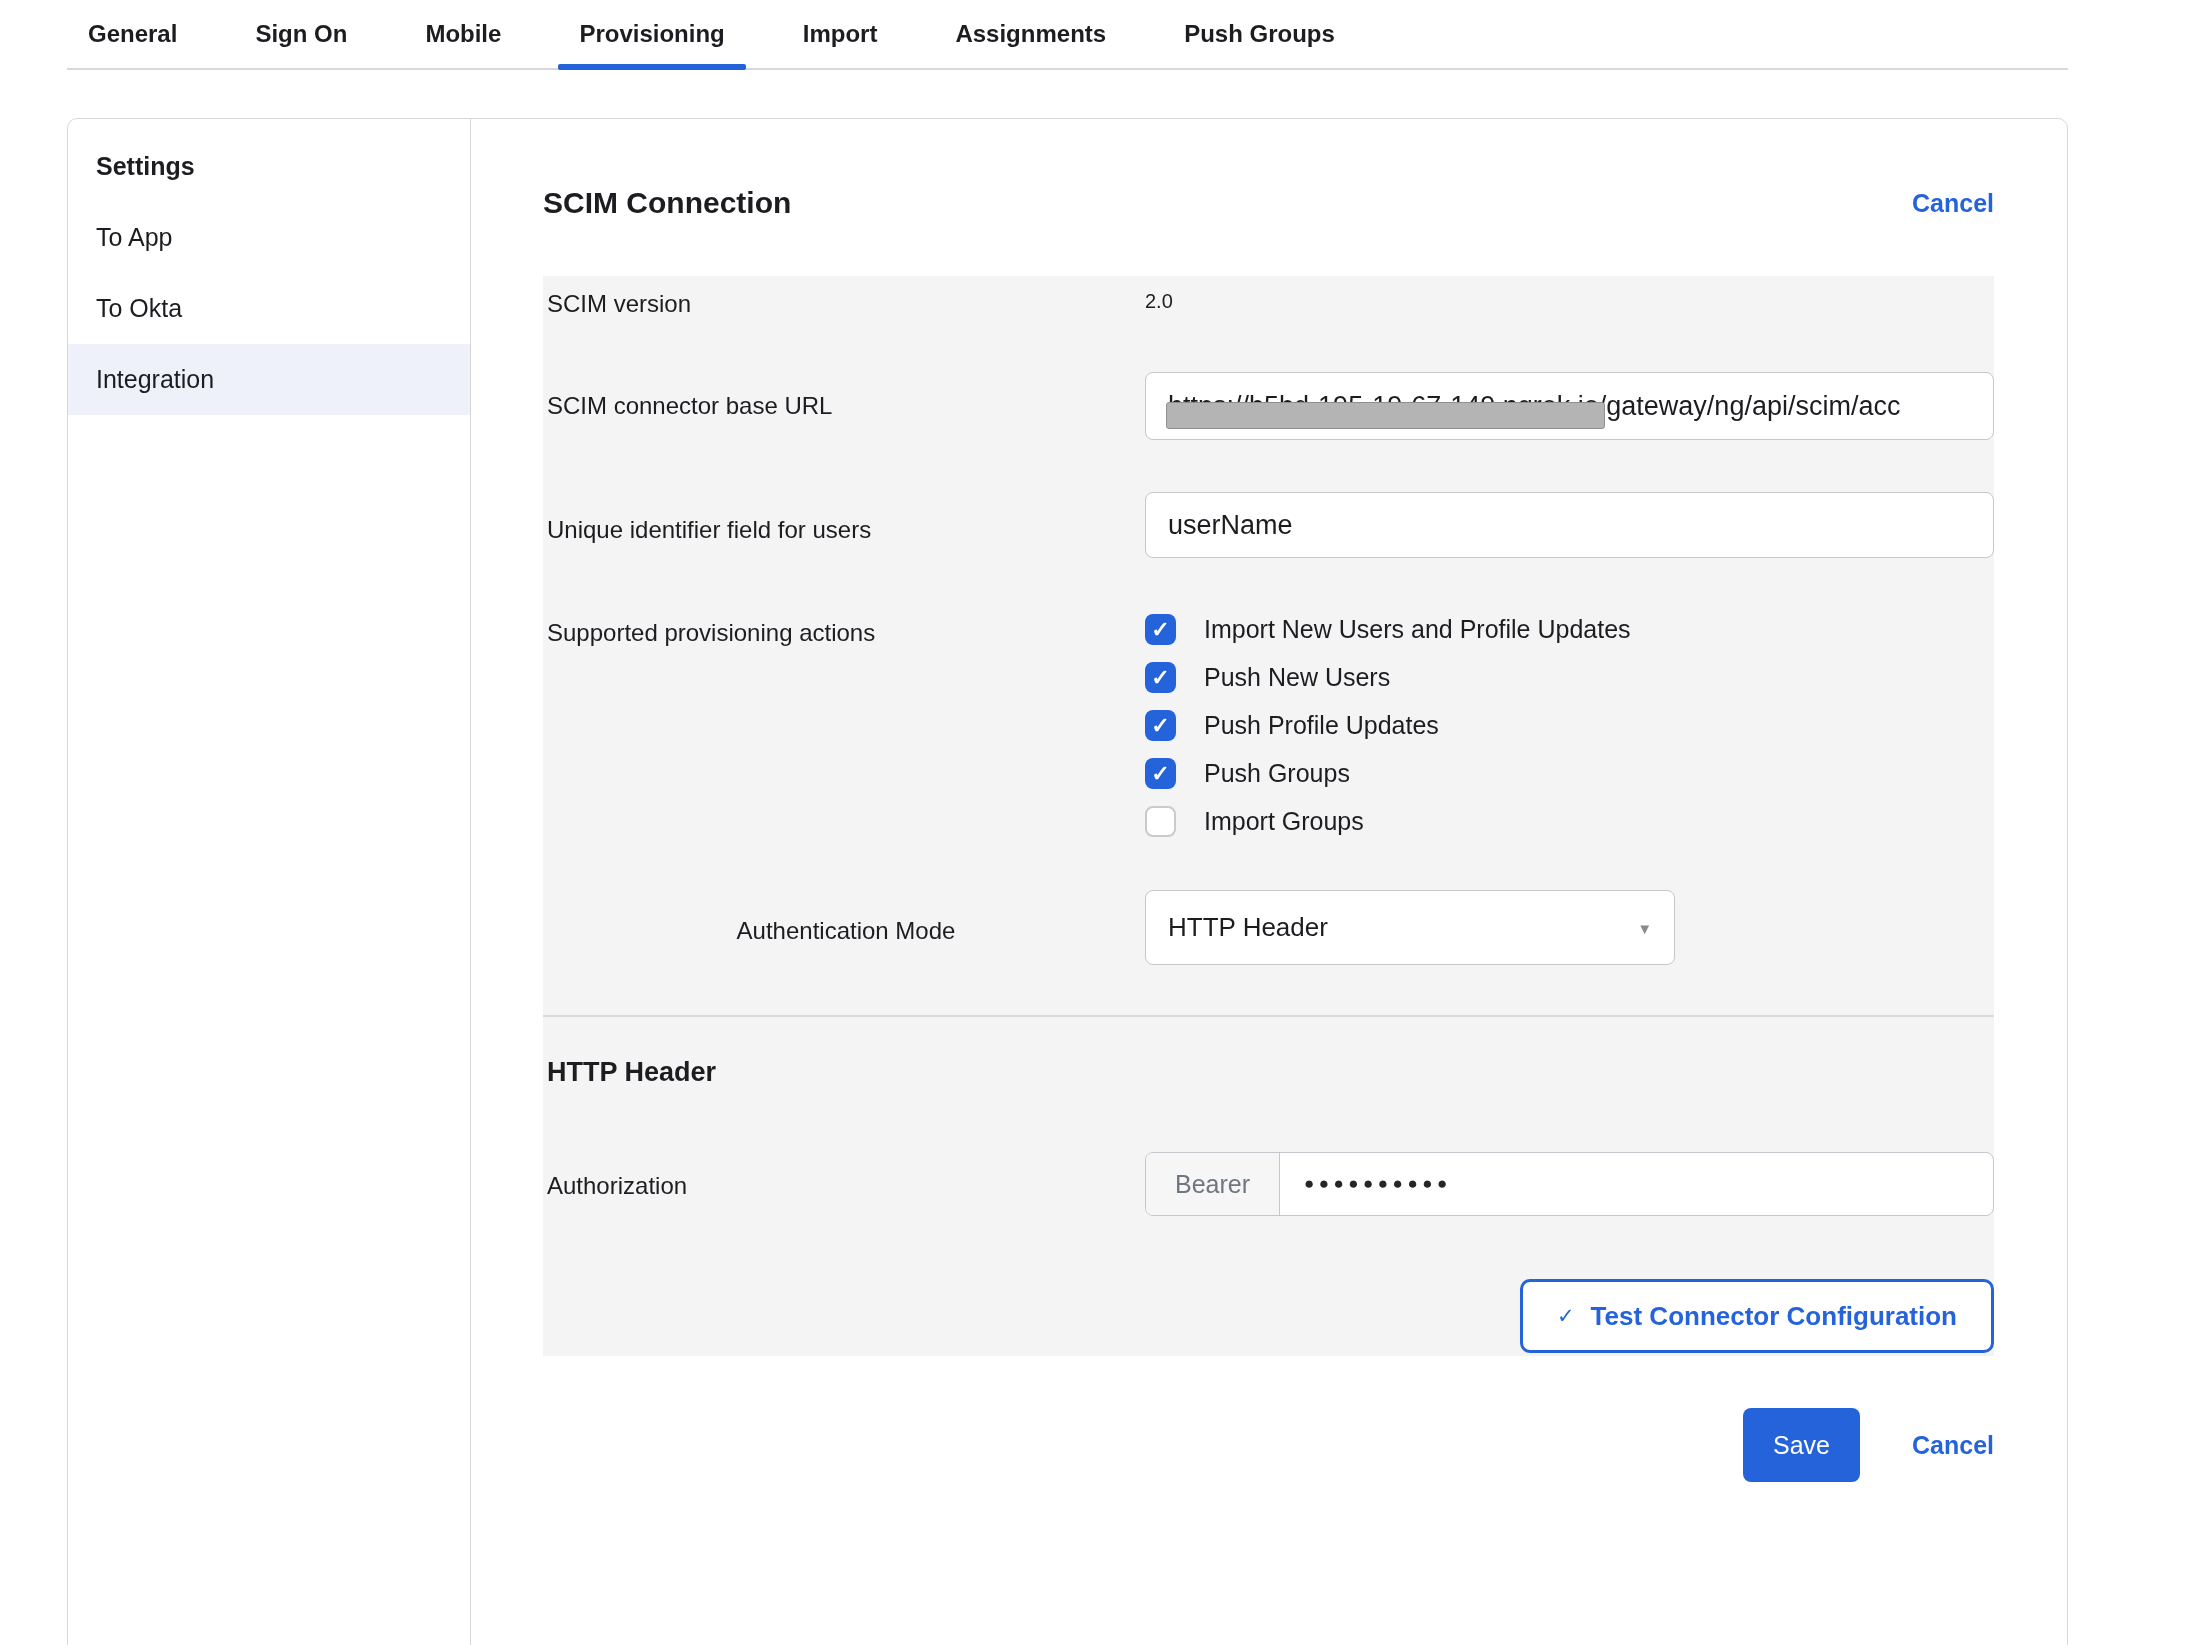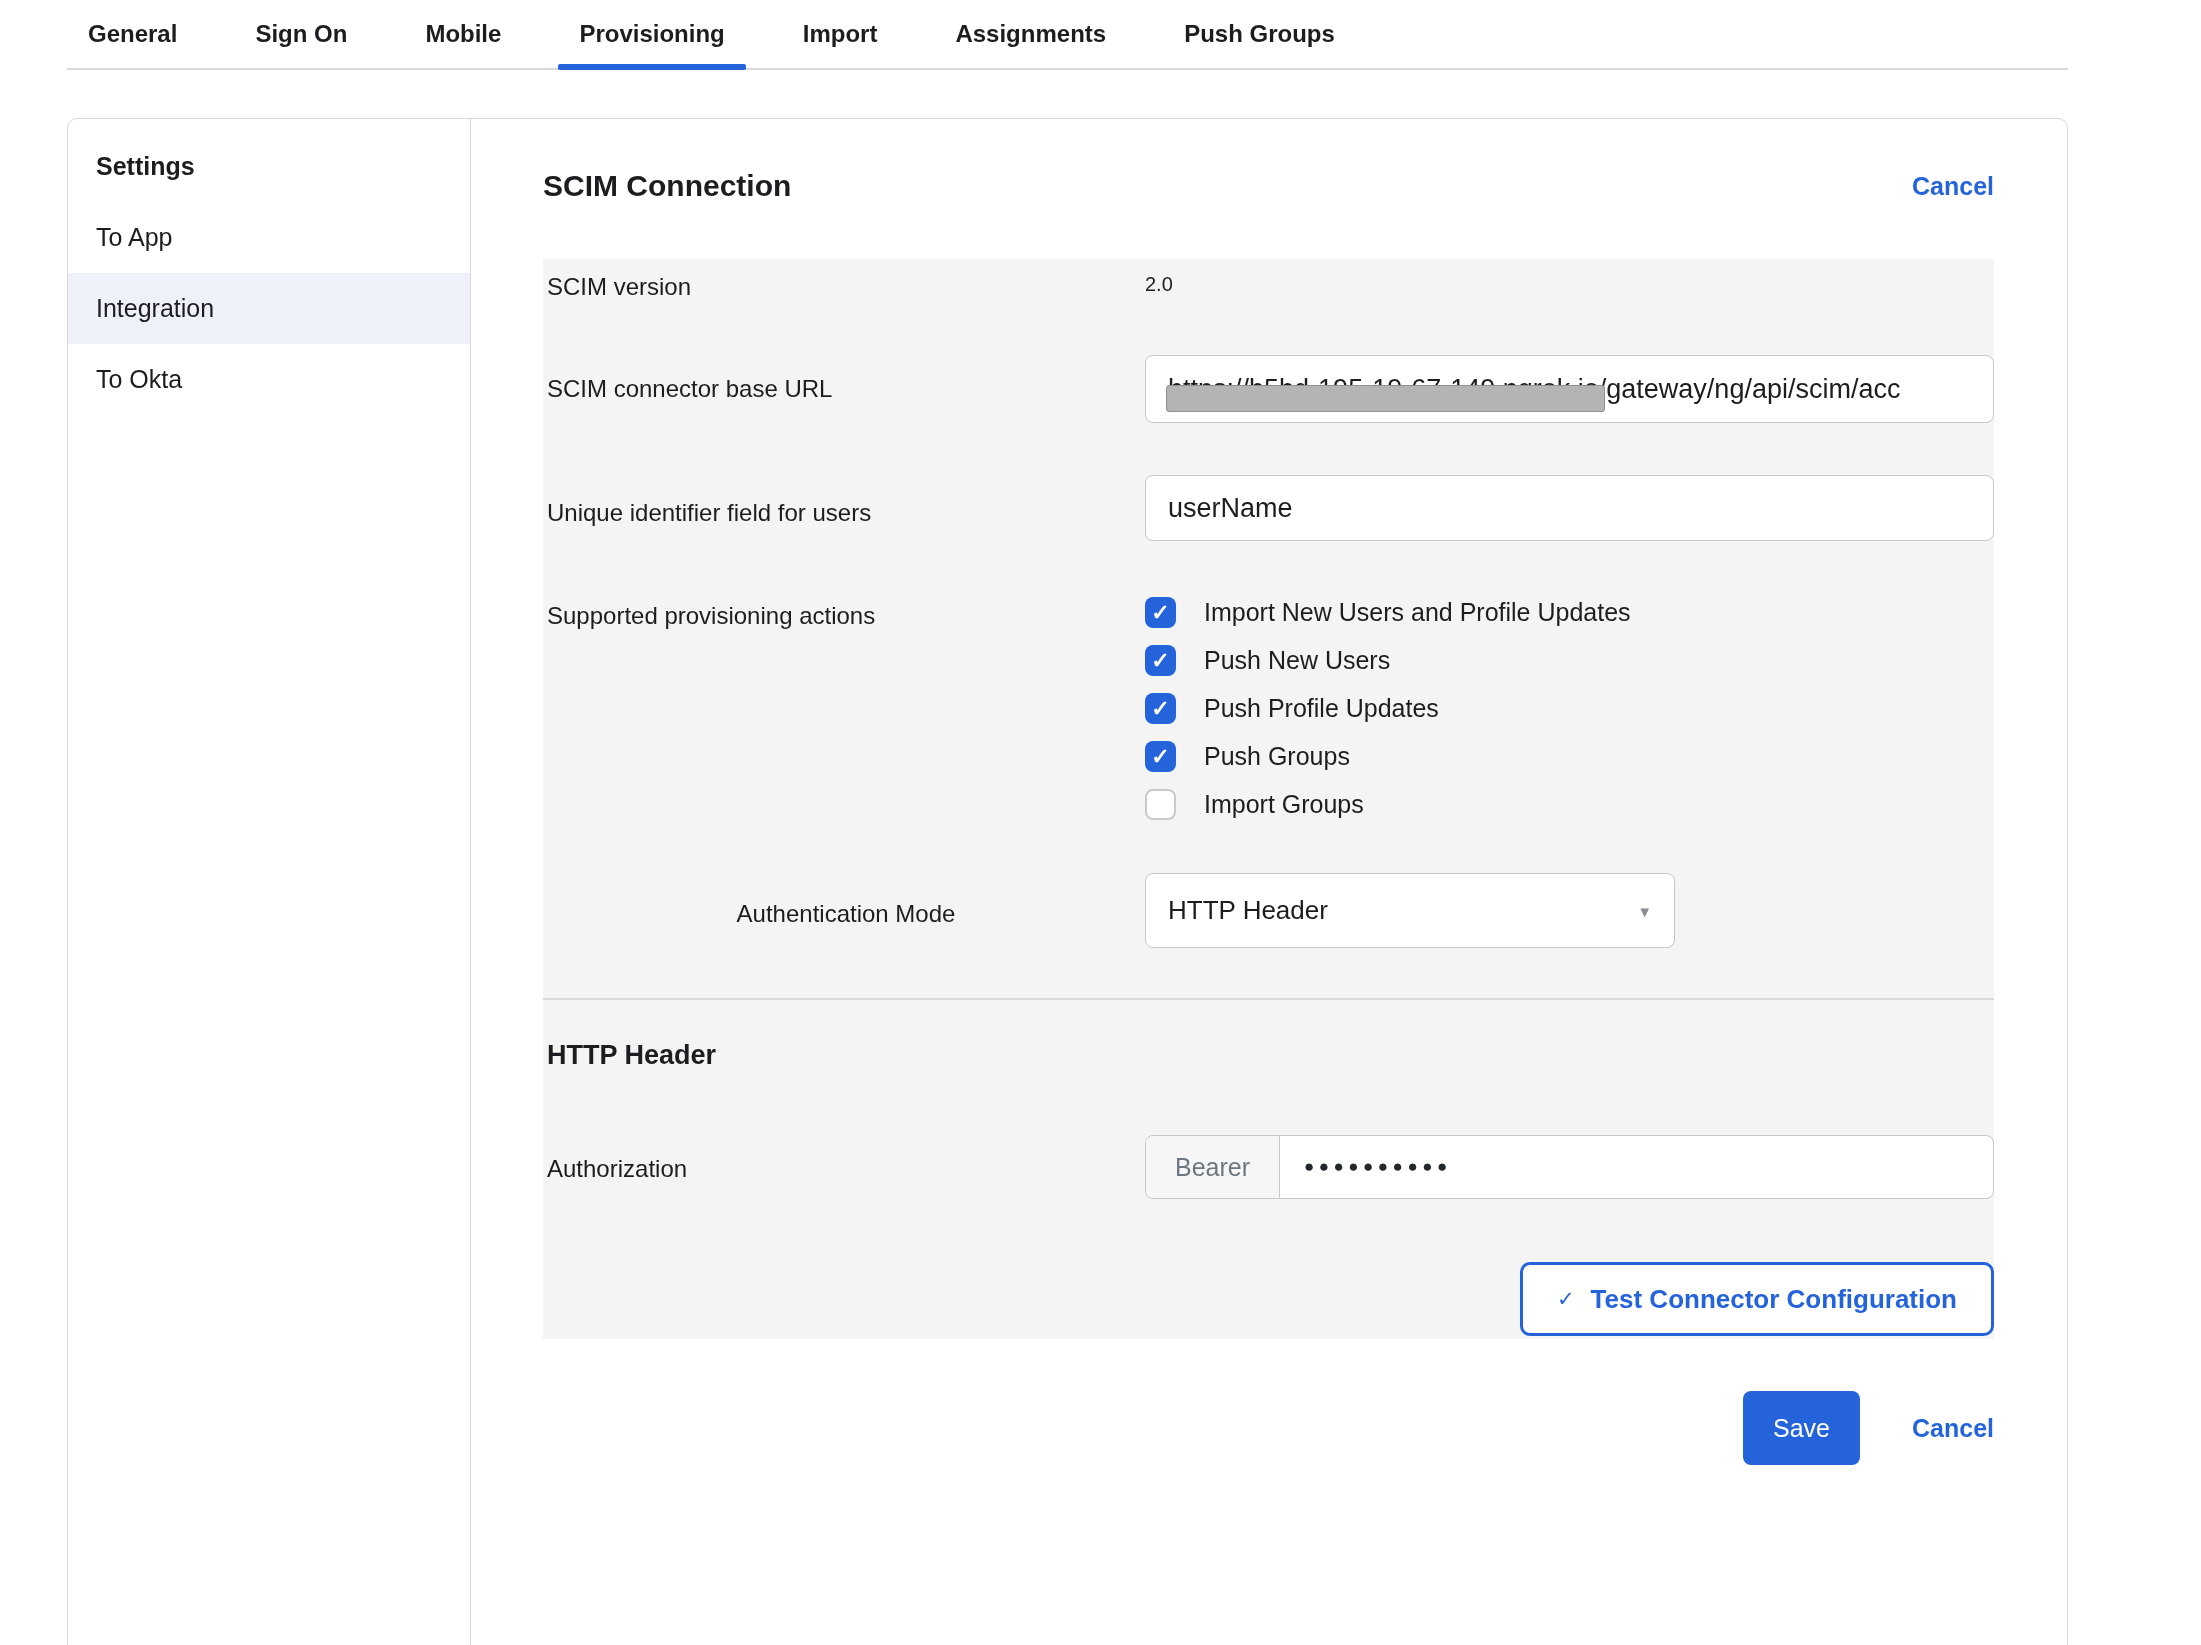--- a/index.html
+++ b/index.html
@@ -21,21 +21,21 @@
   
   .sidebar { width:403px; border-right:1px solid #d8d8dc; padding-top:12px; flex-shrink:0; }
   .sb-row { height:71px; display:flex; align-items:center; padding-left:28px;
             font-size:25px; cursor:pointer; }
   .sb-header { font-weight:700; cursor:default; }
   .sb-row.active { background:#eef1fa; }
 
   
   .main { flex:1; padding:0 73px 0 72px; }
   .main-header { display:flex; justify-content:space-between; align-items:center;
-                 margin-top:50px; margin-bottom:56px; }
+                 margin-top:67px; margin-bottom:56px; }
   .page-title { font-size:30px; font-weight:700; }
   .link { color:var(--accent); font-size:25px; font-weight:700; cursor:pointer; text-decoration:none; }
 
   
   .panel { background:#f4f4f5; }
   .frow { display:flex; }
   .flabel { width:602px; padding-left:4px; font-size:24px; flex-shrink:0; }
   .ffield { flex:1; min-width:0; }
 
   .r-version { padding-top:14px; padding-bottom:54px; }
@@ -114,22 +114,22 @@
   <div class="tab">Import</div>
   <div class="tab">Assignments</div>
   <div class="tab">Push Groups</div>
 </nav>
 
 <section class="card">
 
   <aside class="sidebar">
     <div class="sb-row sb-header">Settings</div>
     <div class="sb-row">To App</div>
+    <div class="sb-row">To Okta</div>
     <div class="sb-row active">Integration</div>
-    <div class="sb-row">To Okta</div>
   </aside>
 
   <div class="main">
 
     <div class="main-header">
       <h1 class="page-title">SCIM Connection</h1>
       <a class="link">Cancel</a>
     </div>
 
     <div class="panel">

